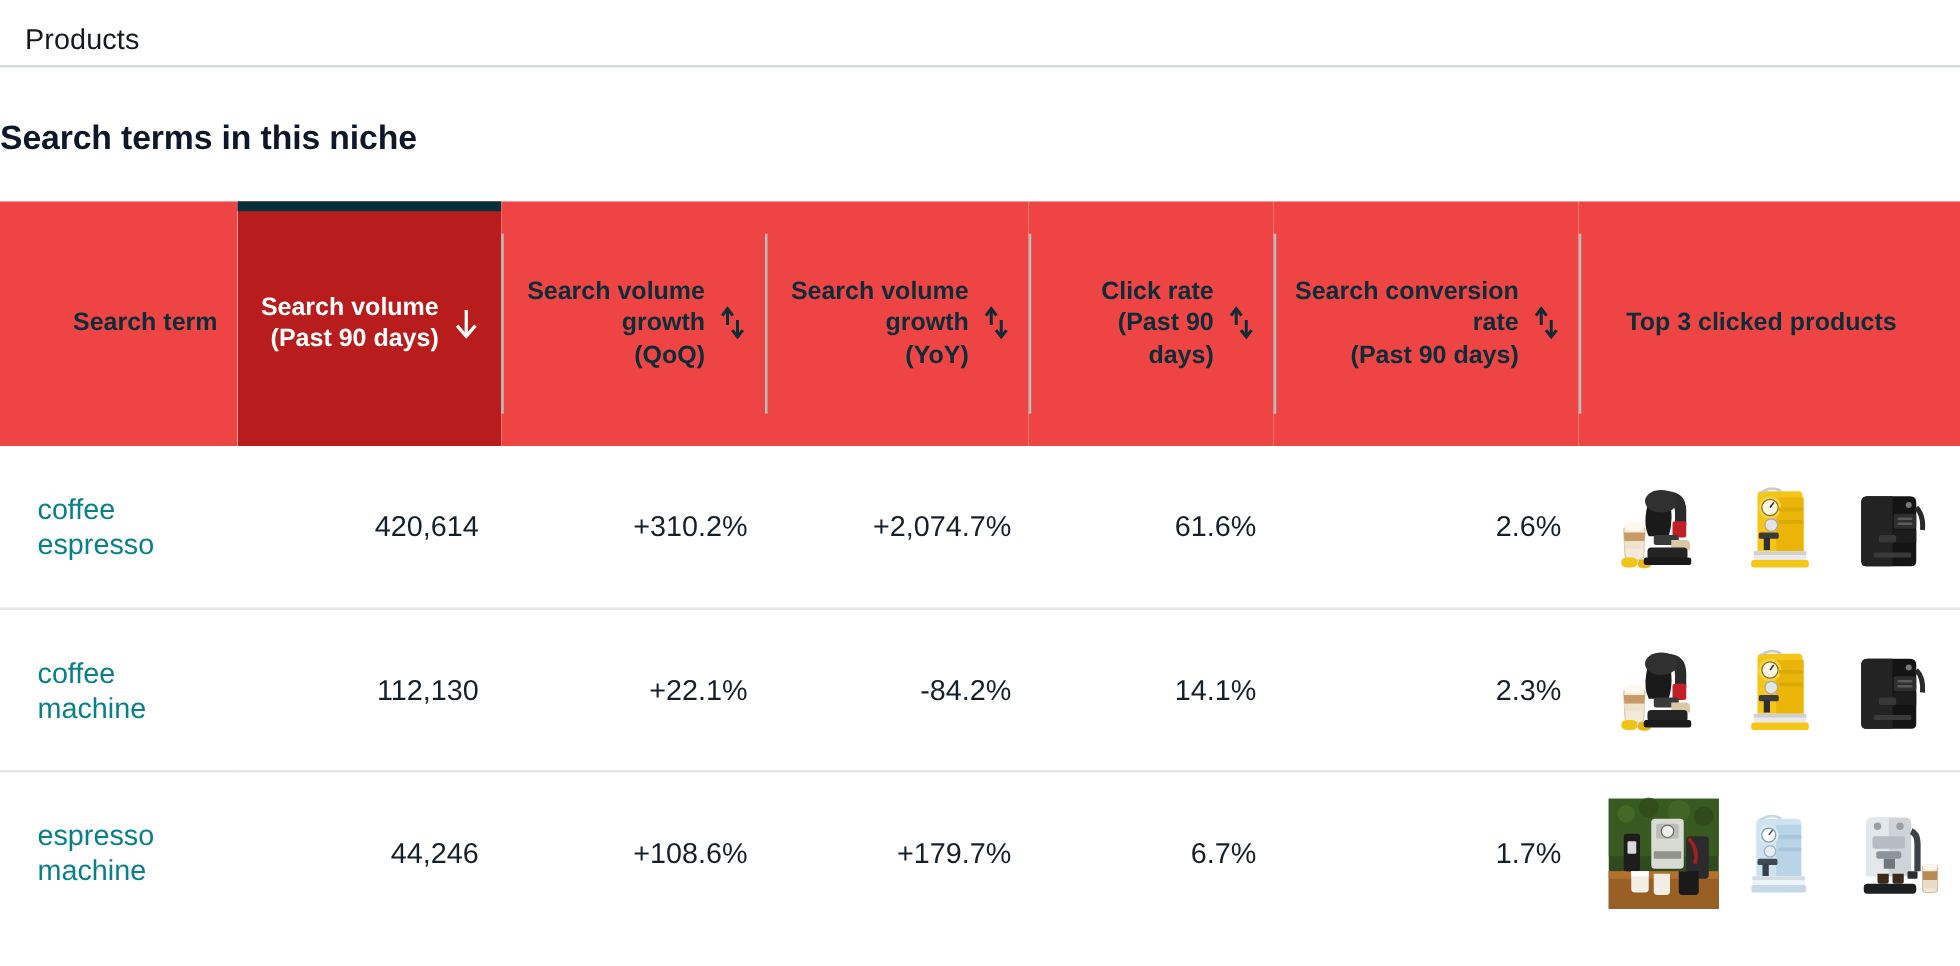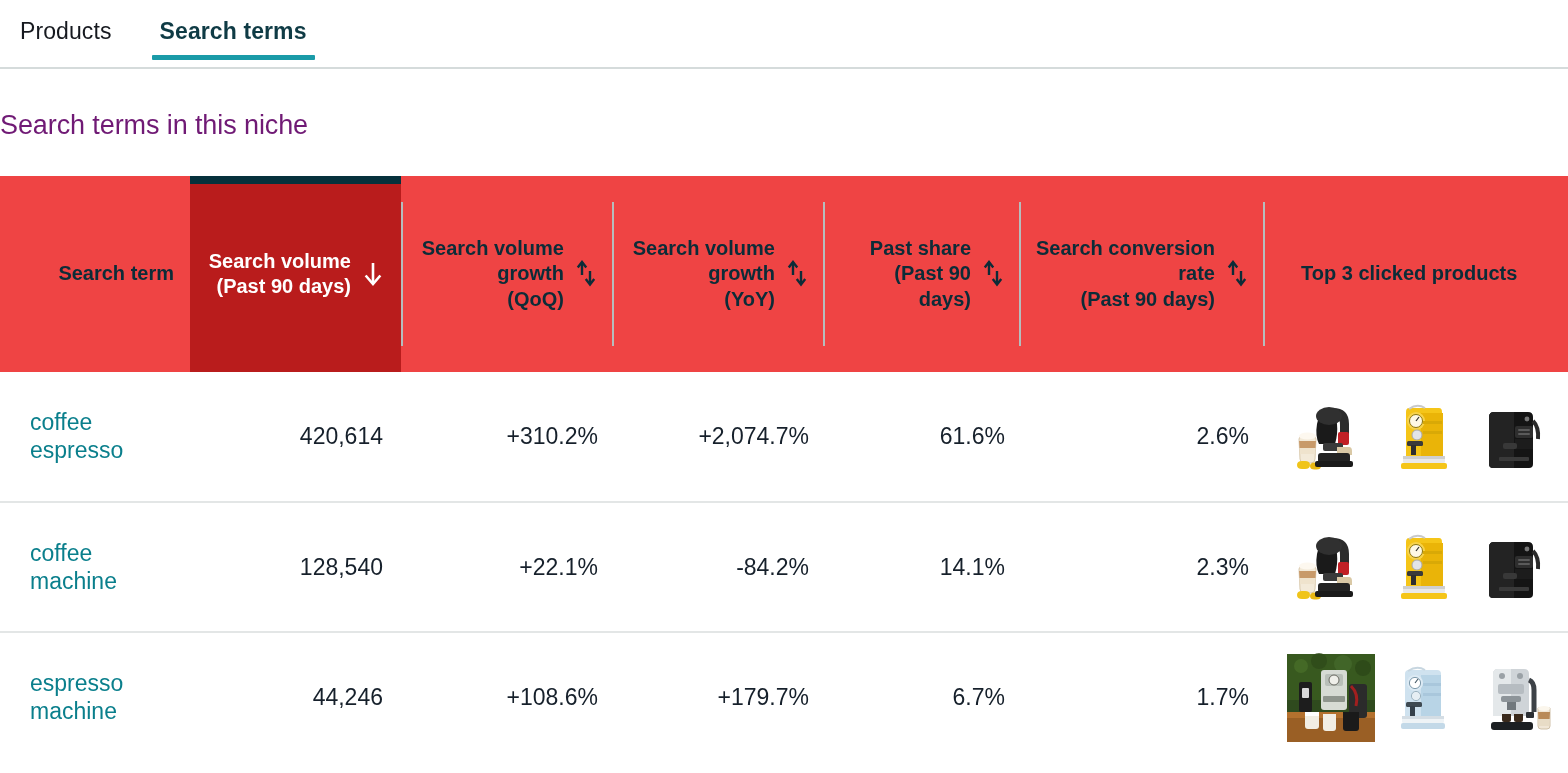--- a/index.html
+++ b/index.html
@@ -6,21 +6,21 @@
   html, body {
     width: 1568px; height: 773px;
     background: #ffffff;
     font-family: "Liberation Sans", sans-serif;
     overflow: hidden;
   }
 
   
   .tabbar {
     position: relative;
-    height: 69px;
+    height: 54px;
     background: #ffffff;
     display: flex;
     align-items: flex-start;
     padding-left: 0;
   }
   .tabbar::after {
     content: "";
     position: absolute;
     left: 0; right: 0; bottom: 0;
     height: 2px;
@@ -48,22 +48,22 @@
     bottom: 1px;
     height: 5px;
     background: #1a9ba8;
     border-radius: 1px;
     z-index: 2;
   }
 
   
   .page-title {
     font-size: 27px;
-    font-weight: 400;
-    color: #701a75;
+    font-weight: 700;
+    color: #0f172a;
     padding: 41px 0 0 0;
     margin-left: 0;
     letter-spacing: -0.1px;
   }
 
   
   .table-wrap {
     margin-top: 35px;
     width: 1568px;
     overflow: hidden;
@@ -181,23 +181,20 @@
     flex: 0 0 auto;
   }
   .thumb svg { display: block; }
 </style>
 </head>
 <body>
 
 <div class="tabbar">
   <div class="tab first">
     <span>Products</span>
-  </div>
-  <div class="tab active">
-    <span>Search terms</span>
   </div>
 </div>
 
 <h1 class="page-title">Search terms in this niche</h1>
 
 <div class="table-wrap">
   <table class="nichetable">
     <colgroup>
       <col style="width:190px">
       <col style="width:211px">
@@ -261,21 +258,21 @@
                 <path d="M16 12 L16 25" stroke="#0c2c38" stroke-width="2.4" fill="none"></path>
                 <path d="M12.5 21 L16 25.5 L19.5 21" stroke="#0c2c38" stroke-width="2.4" fill="none" stroke-linecap="square"></path>
               </svg>
             </span>
           </div>
         </th>
 
         <th class="sep">
           <div class="hcell">
             <span class="htext">
-              <span>Past share</span><br>
+              <span>Click rate</span><br>
               <span>(Past 90 days)</span>
             </span>
             <span class="sort-icon">
               <svg width="24" height="30" viewBox="0 0 24 30">
                 <path d="M8 3.5 L8 16" stroke="#0c2c38" stroke-width="2.4" fill="none"></path>
                 <path d="M4.5 7.5 L8 3 L11.5 7.5" stroke="#0c2c38" stroke-width="2.4" fill="none" stroke-linecap="square"></path>
                 <path d="M16 12 L16 25" stroke="#0c2c38" stroke-width="2.4" fill="none"></path>
                 <path d="M12.5 21 L16 25.5 L19.5 21" stroke="#0c2c38" stroke-width="2.4" fill="none" stroke-linecap="square"></path>
               </svg>
             </span>
@@ -380,21 +377,21 @@
               </svg>
             </div>
           </div>
         </td>
       </tr>
 
       <tr>
         <td class="term">
           <a>coffee machine</a>
         </td>
-        <td class="sortedcol">128,540</td>
+        <td class="sortedcol">112,130</td>
         <td>+22.1%</td>
         <td>-84.2%</td>
         <td>14.1%</td>
         <td>2.3%</td>
         <td class="products">
           <div class="thumbs">
             <div class="thumb">
               <svg width="92" height="92" viewBox="0 0 92 92">
                 <rect width="92" height="92" fill="#ffffff"></rect>
                 <path d="M14 48 q0 -3 4 -3 h9 q4 0 4 3 l-1 20 q0 4 -4 4 h-7 q-4 0 -4 -4 z" fill="#f3ead9" stroke="#d9c9ad" stroke-width="1"></path>

